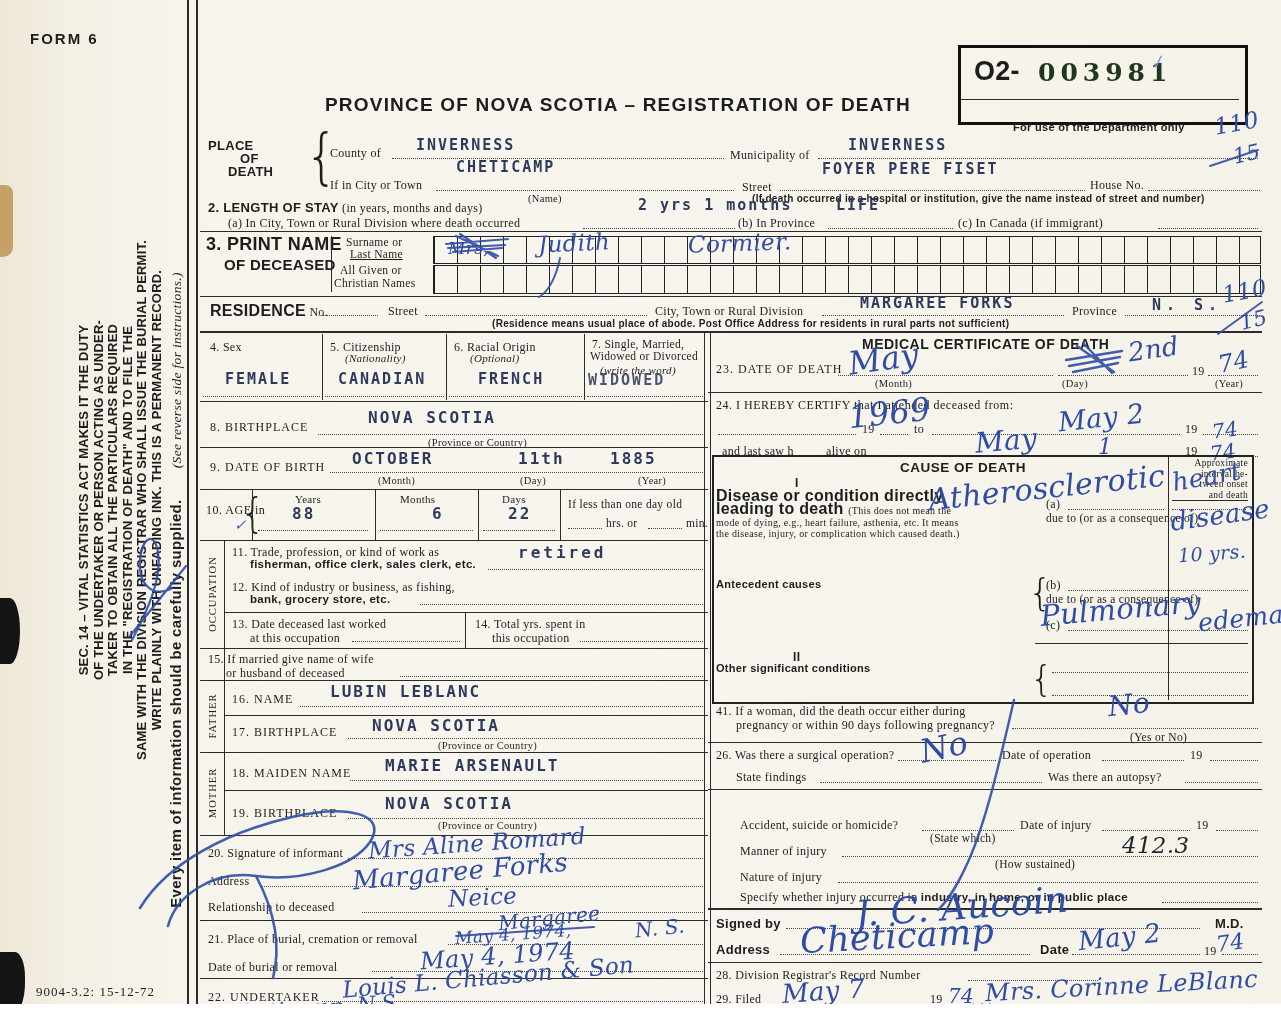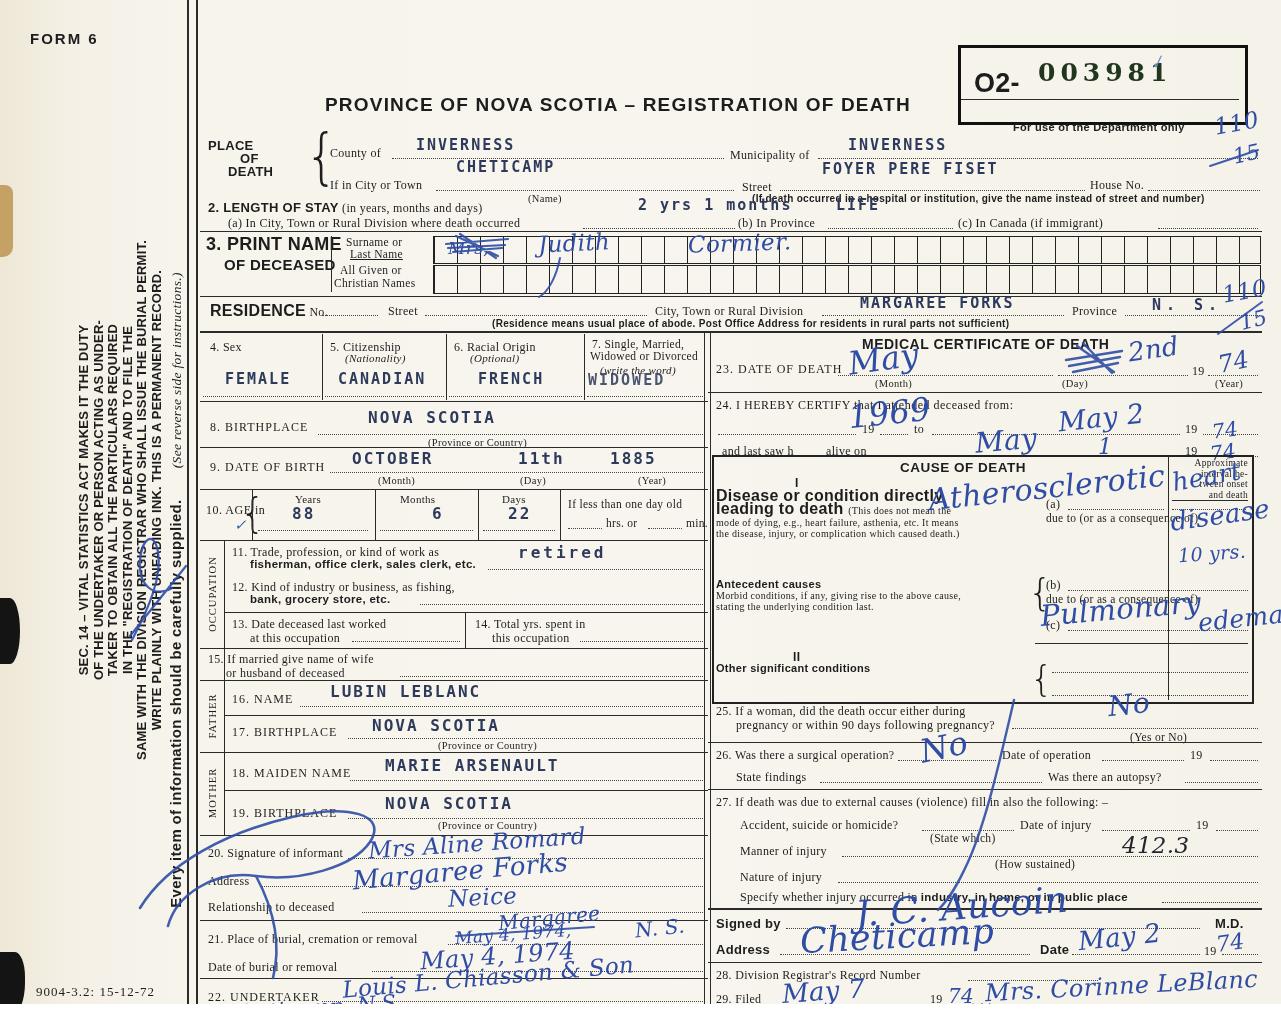--- a/index.html
+++ b/index.html
@@ -50,21 +50,21 @@
   </div>
   <div class="t" style="left:176px;top:590px;width:900px;text-align:center;transform:translate(-50%,-50%) rotate(-90deg)">
     <span class="sb" style="font-size:15px">Every item of information should be carefully supplied.</span>
     <span class="sf it" style="font-size:13.5px;margin-left:28px">(See reverse side for instructions.)</span>
   </div>
   <div class="t sf" style="left:36px;top:984px;font-size:13px;letter-spacing:1px">9004-3.2: 15-12-72</div>
 
   <div style="position:absolute;left:958px;top:45px;width:284px;height:74px;border:3px solid #111">
     <div class="ln" style="left:0;top:51px;width:278px"></div>
   </div>
-  <div class="t sb" style="left:974px;top:68px;font-size:27px">O2-</div>
+  <div class="t sb" style="left:974px;top:56px;font-size:27px">O2-</div>
   <div class="t" style="left:1038px;top:58px;font-family:'DejaVu Serif',serif;font-weight:bold;font-size:25px;letter-spacing:5px;color:#20361f">003981</div>
   <div class="t hw" style="left:1150px;top:52px;font-size:17px;color:#6d8fd6;transform:rotate(-20deg)">✓</div>
   <div class="t sb" style="left:1013px;top:121px;font-size:11px">For use of the Department only</div>
   <div class="t hw" style="left:1214px;top:110px;font-size:23px;transform:rotate(-10deg)">110</div>
   <div class="t hw" style="left:1233px;top:142px;font-size:21px;transform:rotate(-12deg)">15</div>
 
   <div class="t sb" style="left:325px;top:94px;font-size:19px;letter-spacing:1.2px">PROVINCE OF NOVA SCOTIA – REGISTRATION OF DEATH</div>
 
   <div class="t sb" style="left:208px;top:138px;font-size:13px"><span>PLACE</span></div>
   <div class="t sb" style="left:240px;top:151px;font-size:13px">OF</div>
@@ -309,62 +309,60 @@
   <div class="ln" style="left:1172px;top:500px;width:76px"></div>
   <div class="t sb" style="left:795px;top:476px;font-size:12px">I</div>
   <div class="t wrap" style="left:716px;top:490px;width:246px;font-size:10px;line-height:11.3px;white-space:normal">
     <span class="sb" style="font-size:16px">Disease or condition directly leading to death </span><span class="sf">(This does not mean the mode of dying, e.g., heart failure, asthenia, etc. It means the disease, injury, or complication which caused death.)</span>
   </div>
   <div class="t sf" style="left:1046px;top:497px">(a)</div>
   <div class="dl" style="left:1068px;top:509px;width:96px"></div>
   <div class="dl" style="left:1172px;top:509px;width:74px"></div>
   <div class="t sf" style="left:1046px;top:512px;font-size:11.5px">due to (or as a consequence of)</div>
   <div class="t sb" style="left:716px;top:578px;font-size:11px">Antecedent causes</div>
-  <div class="t wrap sf" style="left:716px;top:590px;width:250px;font-size:10px;line-height:11.3px;white-space:normal">Morbid conditions, if any, giving rise to the above cause, stating the underlying condition last.</div>
   <div class="t" style="left:1028px;top:570px;font-size:38px;font-family:'DejaVu Sans',sans-serif;font-weight:200">{</div>
   <div class="t sf" style="left:1046px;top:578px">(b)</div>
   <div class="dl" style="left:1068px;top:590px;width:180px"></div>
   <div class="t sf" style="left:1046px;top:593px;font-size:11.5px">due to (or as a consequence of)</div>
   <div class="t sf" style="left:1046px;top:618px">(c)</div>
   <div class="dl" style="left:1068px;top:630px;width:180px"></div>
   <div class="ln" style="left:1035px;top:643px;width:213px"></div>
   <div class="t sb" style="left:793px;top:650px;font-size:12px">II</div>
   <div class="t sb" style="left:716px;top:662px;font-size:11px">Other significant conditions</div>
   <div class="t" style="left:1030px;top:658px;font-size:36px;font-family:'DejaVu Sans',sans-serif;font-weight:200">{</div>
   <div class="dl" style="left:1052px;top:672px;width:196px"></div>
   <div class="dl" style="left:1052px;top:695px;width:196px"></div>
 
   <div class="t hw" style="left:928px;top:470px;font-size:30px;transform:rotate(-6deg)">Atherosclerotic</div>
   <div class="t hw" style="left:1172px;top:462px;font-size:25px;transform:rotate(-10deg)">heart</div>
   <div class="t hw" style="left:1170px;top:500px;font-size:26px;transform:rotate(-8deg)">disease</div>
   <div class="t hw" style="left:1178px;top:542px;font-size:19px;transform:rotate(-4deg)">10 yrs.</div>
   <div class="t hw" style="left:1040px;top:592px;font-size:29px;transform:rotate(-5deg)">Pulmonary</div>
   <div class="t hw" style="left:1198px;top:604px;font-size:25px;transform:rotate(-6deg)">edema</div>
 
-  <div class="t sf" style="left:716px;top:704px">25. If a woman, did the death occur either during</div>
+  <div class="t sf" style="left:716px;top:704px">41. If a woman, did the death occur either during</div>
   <div class="t sf" style="left:736px;top:718px">pregnancy or within 90 days following pregnancy?</div>
   <div class="dl" style="left:1012px;top:728px;width:246px"></div>
   <div class="t sf" style="left:1130px;top:731px;font-size:11.5px">(Yes or No)</div>
   <div class="t hw" style="left:1108px;top:688px;font-size:28px;transform:rotate(-6deg)">No</div>
   <div class="ln" style="left:708px;top:742px;width:554px"></div>
 
   <div class="t sf" style="left:716px;top:748px">26. Was there a surgical operation?</div>
   <div class="dl" style="left:898px;top:760px;width:98px"></div>
   <div class="t sf" style="left:1002px;top:748px">Date of operation</div>
   <div class="dl" style="left:1102px;top:760px;width:82px"></div>
   <div class="t sf" style="left:1190px;top:748px">19</div>
   <div class="dl" style="left:1210px;top:760px;width:48px"></div>
   <div class="t hw" style="left:920px;top:728px;font-size:32px;transform:rotate(-12deg)">No</div>
   <div class="t sf" style="left:736px;top:770px">State findings</div>
   <div class="dl" style="left:820px;top:782px;width:222px"></div>
   <div class="t sf" style="left:1048px;top:770px">Was there an autopsy?</div>
   <div class="dl" style="left:1185px;top:782px;width:73px"></div>
   <div class="ln" style="left:708px;top:789px;width:554px"></div>
 
-  <div class="t sf" style="left:716px;top:795px">27. If death was due to external causes (violence) fill in also the following: –</div>
   <div class="t sf" style="left:740px;top:818px">Accident, suicide or homicide?</div>
   <div class="dl" style="left:922px;top:830px;width:92px"></div>
   <div class="t sf" style="left:1020px;top:818px">Date of injury</div>
   <div class="dl" style="left:1102px;top:830px;width:88px"></div>
   <div class="t sf" style="left:1196px;top:818px">19</div>
   <div class="dl" style="left:1216px;top:830px;width:42px"></div>
   <div class="t sf" style="left:930px;top:832px;font-size:11.5px">(State which)</div>
   <div class="t sf" style="left:740px;top:844px">Manner of injury</div>
   <div class="dl" style="left:842px;top:856px;width:416px"></div>
   <div class="t sf" style="left:995px;top:858px;font-size:11.5px">(How sustained)</div>

